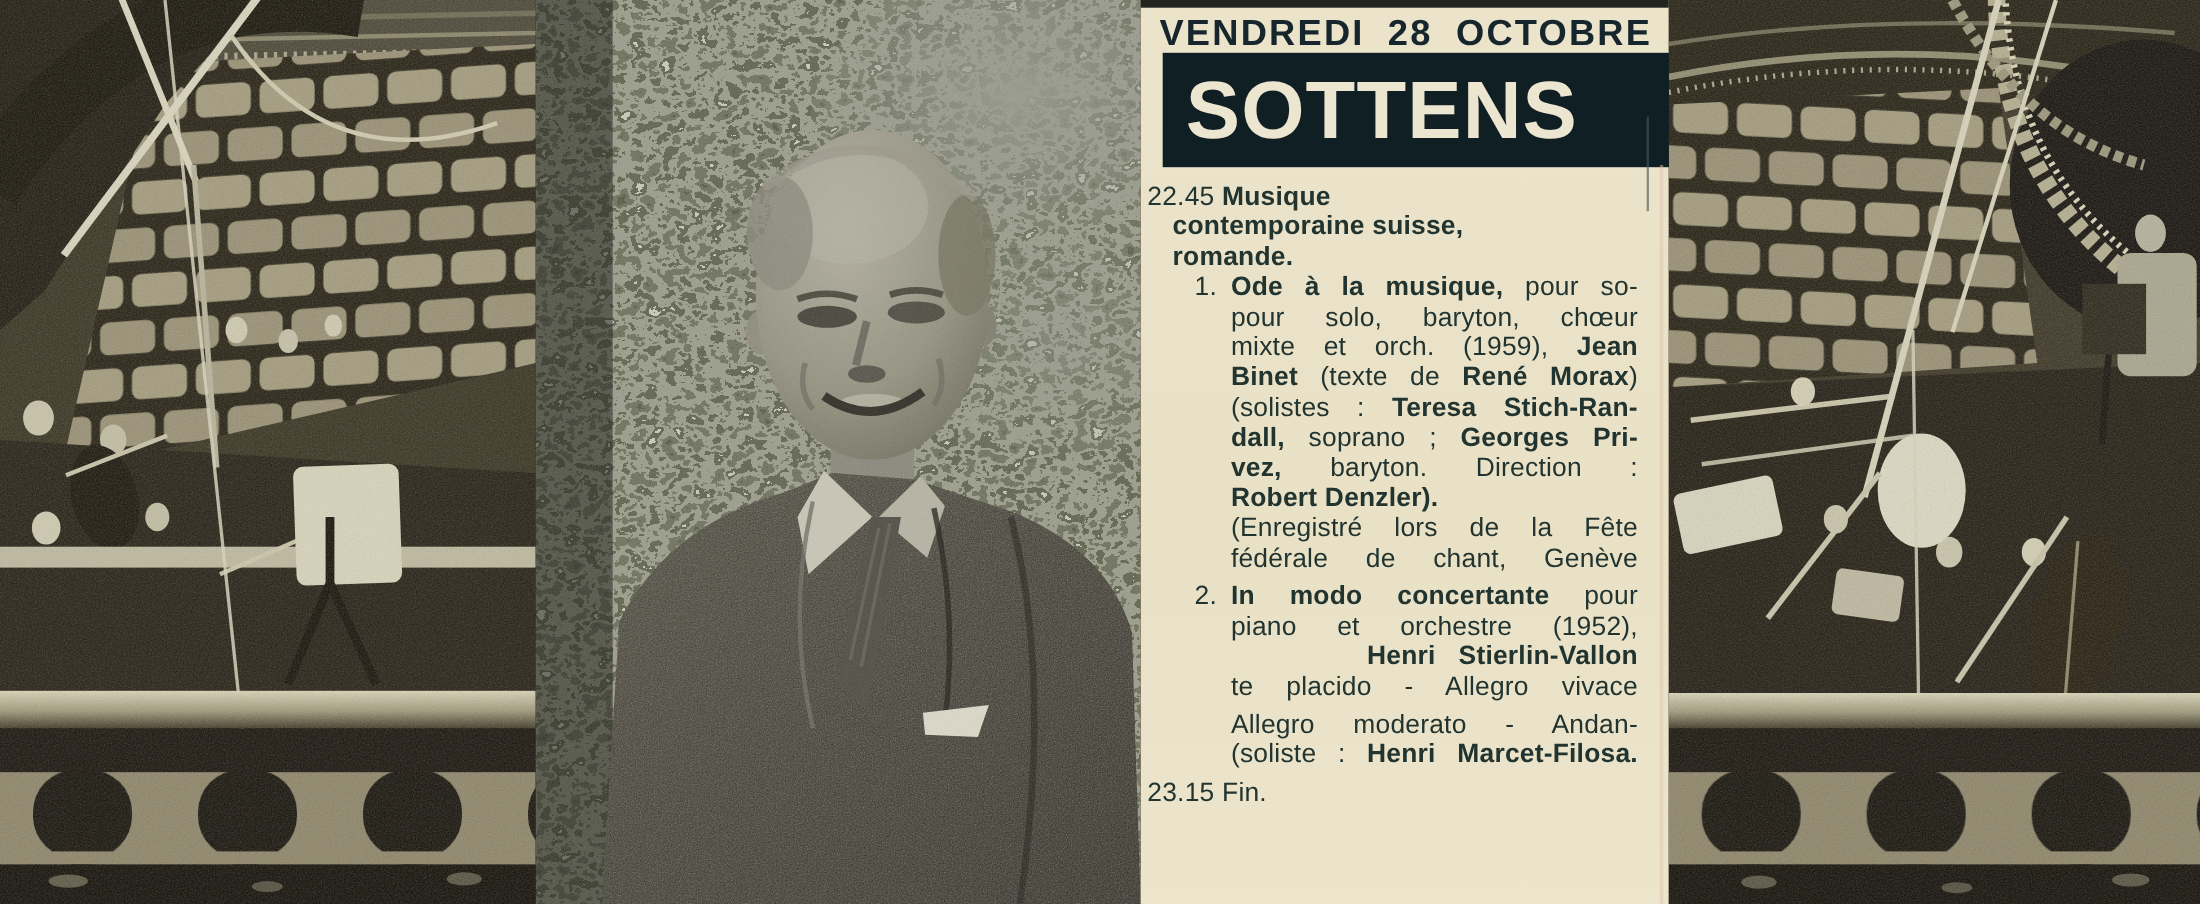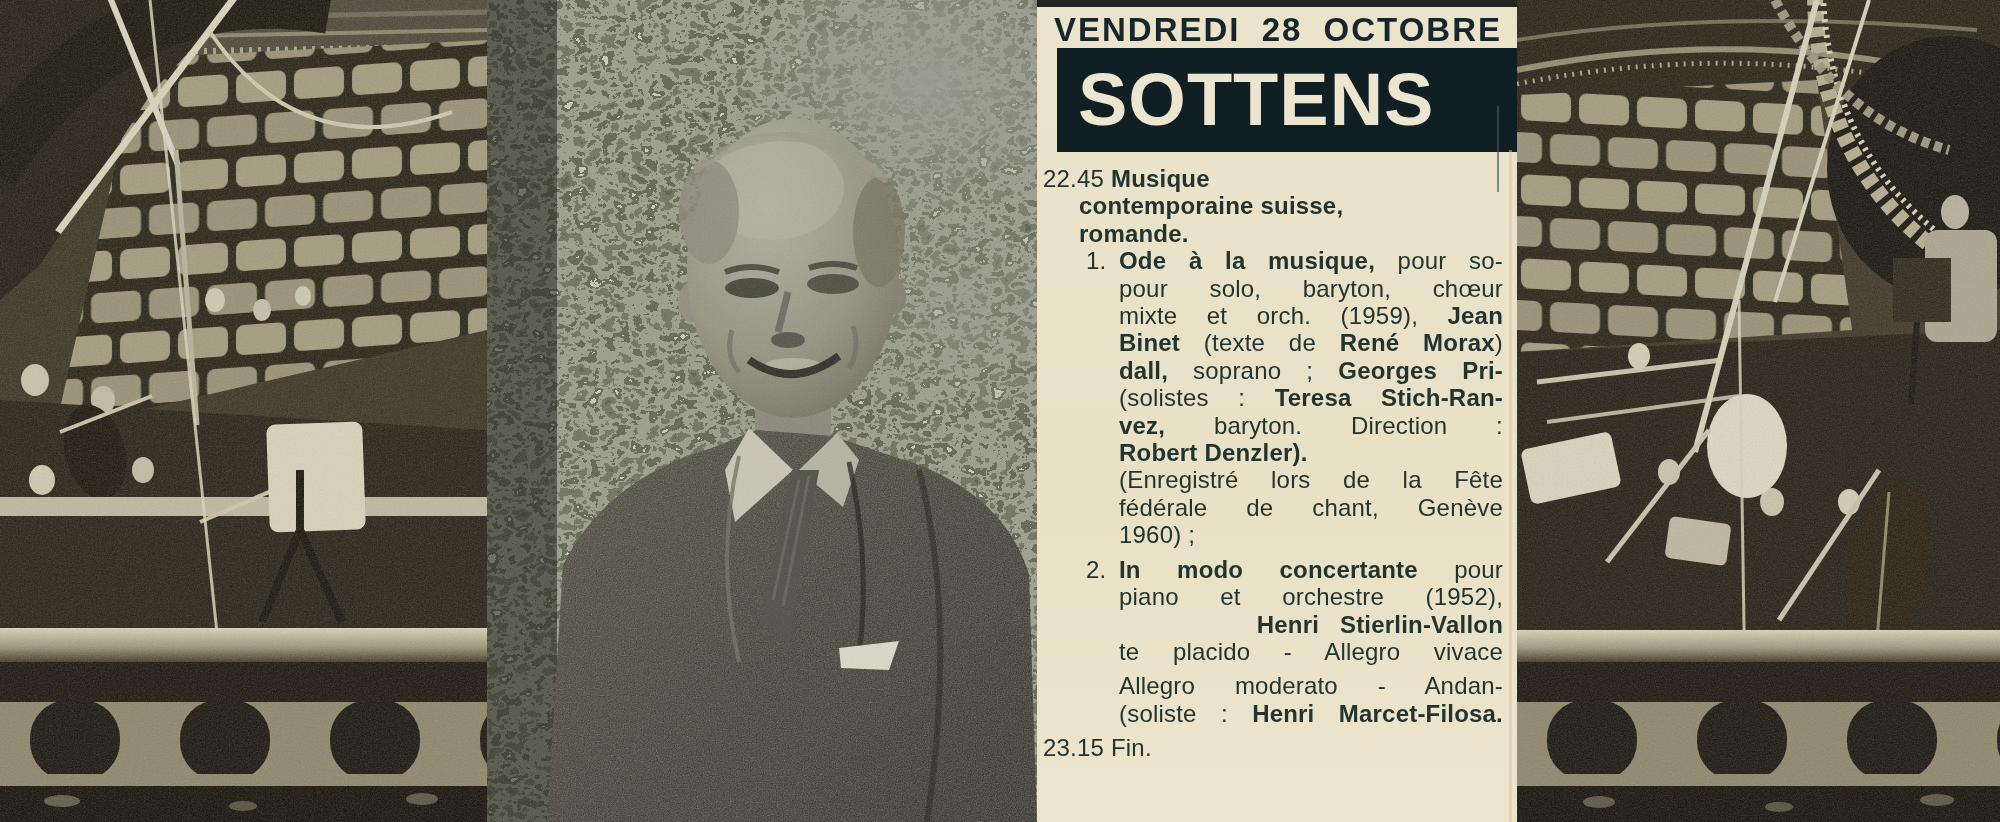--- a/index.html
+++ b/index.html
@@ -19,27 +19,27 @@
                padding:4px 15px 0 17px;font-size:33px;font-weight:bold;letter-spacing:2px;
                color:var(--header-ink,#16262c);text-align:justify;text-align-last:justify;white-space:nowrap;}
   #banner{position:absolute;left:0;top:48px;width:480px;height:104px;background:var(--banner-bg,#101f24);
           display:flex;align-items:center;margin-left:20px;}
   #banner .station{padding-left:21px;font-size:74px;font-weight:bold;letter-spacing:1px;
           color:var(--banner-text,#ece5d0);line-height:98px;}
   #banner-crease{position:absolute;left:440px;top:58px;width:2px;height:86px;background:#46585c;opacity:.65;}
   #paper-crease{position:absolute;right:5px;top:150px;width:3px;height:672px;background:#dcc3b2;opacity:.5;}
 
   #program{position:absolute;left:0;top:146px;width:480px;box-sizing:border-box;
-           padding:19px 14px 0 0;color:var(--ink,#223430);}
+           padding:19px 28px 0 0;color:var(--ink,#223430);}
   .pl{position:relative;font-size:24px;line-height:27.4px;white-space:nowrap;letter-spacing:.2px;}
   .pl.just{text-align:justify;text-align-last:justify;}
   .pl.gap{margin-top:7px;}
   .pl.wide{word-spacing:14px;text-align:right;}
   .ind0{margin-left:6px;}
-  .ind1{margin-left:42px;}
+  .ind1{margin-left:29px;}
   .ind2{margin-left:82px;}
   .b{font-weight:bold;}
   .num{position:absolute;left:-33px;font-weight:normal;}
 </style>
 </head>
 <body>
 
 <div id="page">
 
   <div class="photo" id="photo-left">
@@ -200,27 +200,26 @@
       <div id="banner-crease"></div>
     </div>
     <div id="program">
         <div class="pl ind0"><span>22.45 </span><span class="b">Musique</span></div>
         <div class="pl ind1"><span class="b">contemporaine suisse,</span></div>
         <div class="pl ind1"><span class="b">romande.</span></div>
         <div class="pl ind2 just"><span class="num">1.</span><span class="b">Ode à la musique,</span><span> pour so-</span></div>
         <div class="pl ind2 just"><span>pour solo, baryton, chœur</span></div>
         <div class="pl ind2 just"><span>mixte et orch. (1959), </span><span class="b">Jean</span></div>
         <div class="pl ind2 just"><span class="b">Binet</span><span> (texte de </span><span class="b">René Morax</span><span>)</span></div>
+        <div class="pl ind2 just"><span>(solistes : </span><span class="b">Teresa Stich-Ran-</span></div>
         <div class="pl ind2 just"><span class="b">dall,</span><span> soprano ; </span><span class="b">Georges Pri-</span></div>
-        <div class="pl ind2 just"><span>(solistes : </span><span class="b">Teresa Stich-Ran-</span></div>
         <div class="pl ind2 just"><span class="b">vez,</span><span> baryton. Direction :</span></div>
         <div class="pl ind2"><span class="b">Robert Denzler).</span></div>
         <div class="pl ind2 just"><span>(Enregistré lors de la Fête</span></div>
         <div class="pl ind2 just"><span>fédérale de chant, Genève</span></div>
-        <div class="pl ind2"><span>1960) ;</span></div>
         <div class="pl ind2 just gap"><span class="num">2.</span><span class="b">In modo concertante</span><span> pour</span></div>
         <div class="pl ind2 just"><span>piano et orchestre (1952),</span></div>
         <div class="pl ind2 wide"><span class="b">Henri Stierlin-Vallon</span></div>
         <div class="pl ind2 just"><span>te placido - Allegro vivace</span></div>
         <div class="pl ind2 just gap"><span>Allegro moderato - Andan-</span></div>
         <div class="pl ind2 just"><span>(soliste : </span><span class="b">Henri Marcet-Filosa.</span></div>
         <div class="pl ind0 gap"><span>23.15 </span><span>Fin.</span></div>
       </div>
     <div id="paper-crease"></div>
   </div>

